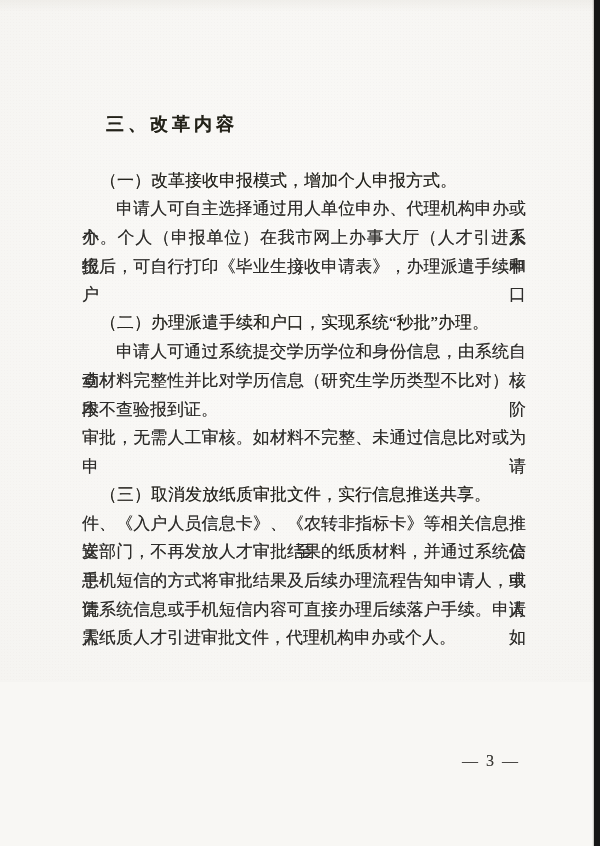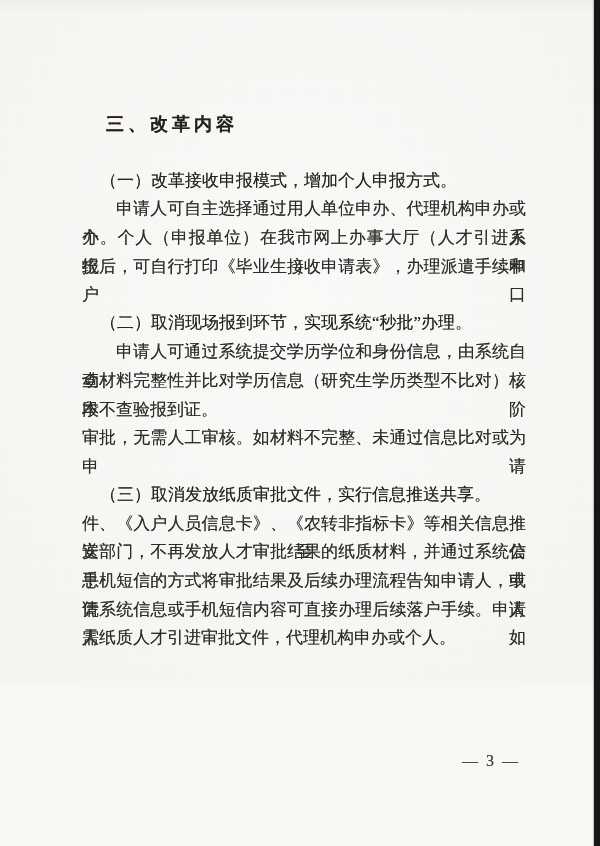--- a/index.html
+++ b/index.html
@@ -88,21 +88,21 @@
   <div class="top-smudge"></div>
 
   <div class="text-block">
     <div class="line heading">三、改革内容</div>
 
     <div class="line subhead">（一）改革接收申报模式，增加个人申报方式。</div>
     <div class="line fill indent">申请人可自主选择通过用人单位申办、代理机构申办或个人</div>
     <div class="line fill">办。个人（申报单位）在我市网上办事大厅（人才引进系统）申</div>
     <div class="line fill">报后，可自行打印《毕业生接收申请表》，办理派遣手续和户口</div>
 
-    <div class="line subhead">（二）取消现场报到环节，实现系统“秒批”办理。</div>
+    <div class="line subhead">（二）办理派遣手续和户口，实现系统“秒批”办理。</div>
     <div class="line fill indent">申请人可通过系统提交学历学位和身份信息，由系统自动核</div>
     <div class="line fill">查材料完整性并比对学历信息（研究生学历类型不比对），本阶</div>
     <div class="line">段不查验报到证。</div>
     <div class="line fill">审批，无需人工审核。如材料不完整、未通过信息比对或为申请</div>
 
     <div class="line subhead">（三）取消发放纸质审批文件，实行信息推送共享。</div>
     <div class="line fill">件、《入户人员信息卡》、《农转非指标卡》等相关信息推送至公</div>
     <div class="line fill">安部门，不再发放人才审批结果的纸质材料，并通过系统信息或</div>
     <div class="line fill">手机短信的方式将审批结果及后续办理流程告知申请人，申请人</div>
     <div class="line fill">凭系统信息或手机短信内容可直接办理后续落户手续。申请人如</div>

